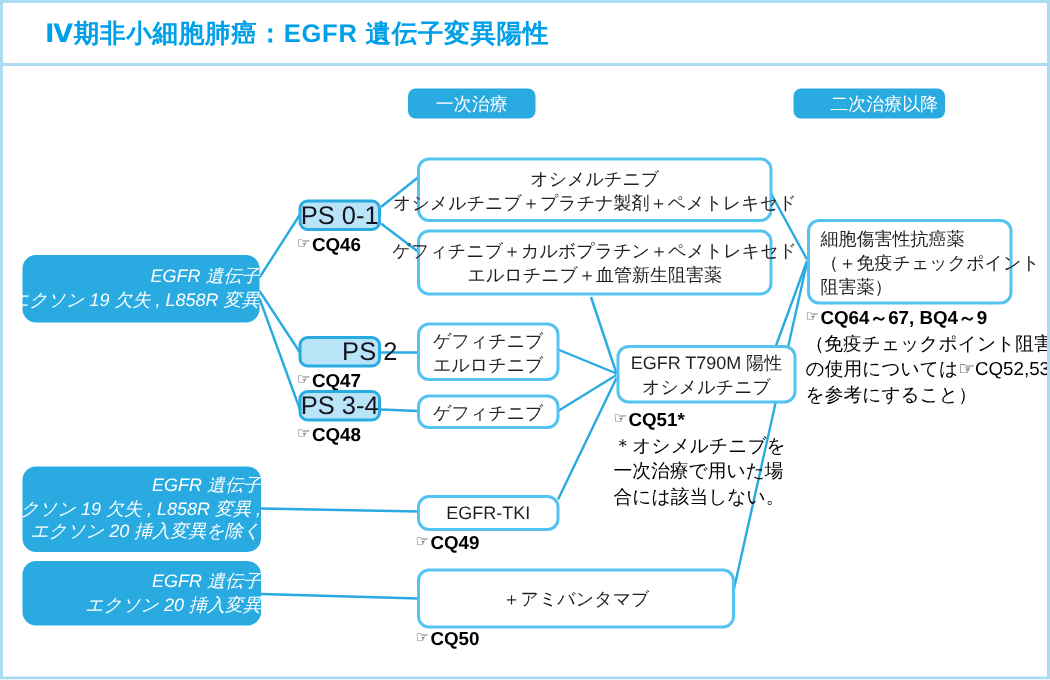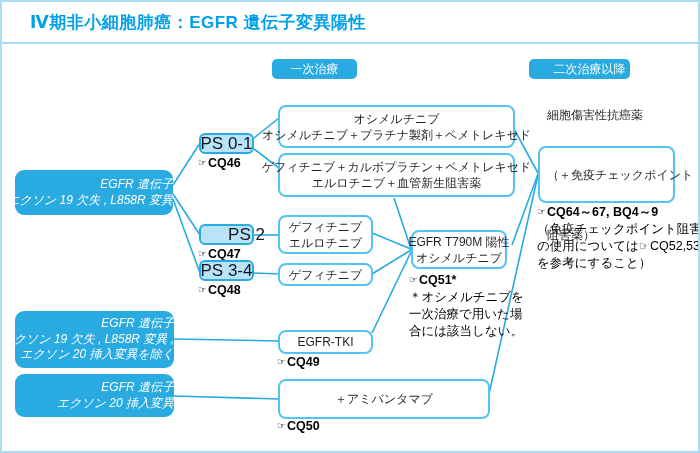--- a/index.html
+++ b/index.html
@@ -26,21 +26,21 @@
   .ps-box{
     position:absolute;background:#b9e3f7;border:2px solid #29abe2;border-radius:6px;
     box-sizing:border-box;display:flex;align-items:center;justify-content:center;
     font-size:17px;color:#15151f;white-space:nowrap;
   }
   .white-box{
     position:absolute;background:#fff;border:2px solid #54c3f1;border-radius:8px;
     box-sizing:border-box;display:flex;flex-direction:column;align-items:center;justify-content:center;
     font-size:12px;line-height:16px;text-align:center;color:#231f20;white-space:nowrap;
   }
-  .white-box.left-align{align-items:flex-start;text-align:left;padding-left:7px;gap:44px;}
+  .white-box.left-align{align-items:flex-start;text-align:left;padding-left:7px;}
   .cq{
     position:absolute;font-size:12.5px;font-weight:bold;color:#000;white-space:nowrap;
     display:flex;align-items:center;gap:1px;
   }
   .ptr{font-size:10px;font-weight:normal;transform:translateY(-1px);}
   .note{
     position:absolute;font-size:12.5px;line-height:17px;color:#000;white-space:nowrap;
   }
   svg.connectors{position:absolute;left:0;top:0;pointer-events:none;}
   svg.connectors line{stroke:#29abe2;stroke-width:1.6;}
@@ -116,21 +116,21 @@
     <span>エルロチニブ＋血管新生阻害薬</span>
   </div>
   <div class="white-box" style="left:276px;top:213px;width:95px;height:39px;">
     <span>ゲフィチニブ</span>
     <span>エルロチニブ</span>
   </div>
   <div class="white-box" style="left:276px;top:261px;width:95px;height:23px;">
     <span>ゲフィチニブ</span>
   </div>
 
-  <div class="white-box" style="left:409px;top:228px;width:96px;height:39px;">
+  <div class="white-box" style="left:409px;top:228px;width:120px;height:39px;">
     <span>EGFR T790M 陽性</span>
     <span>オシメルチニブ</span>
   </div>
   <div class="cq" style="left:407px;top:271px;">
     <span class="ptr">☞</span>
     <span>CQ51*</span>
   </div>
   <div class="note" style="left:407px;top:287px;">
     <div>＊オシメルチニブを</div>
     <div>一次治療で用いた場</div>

